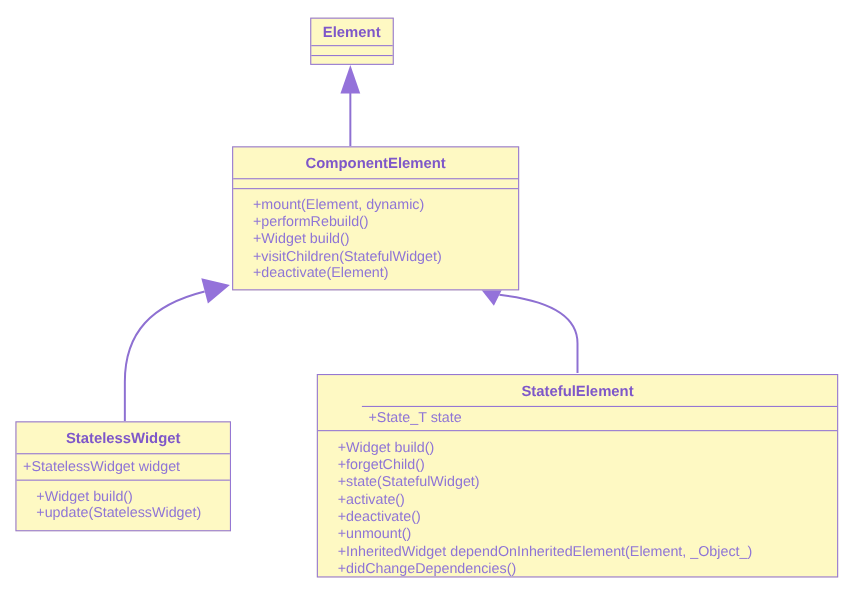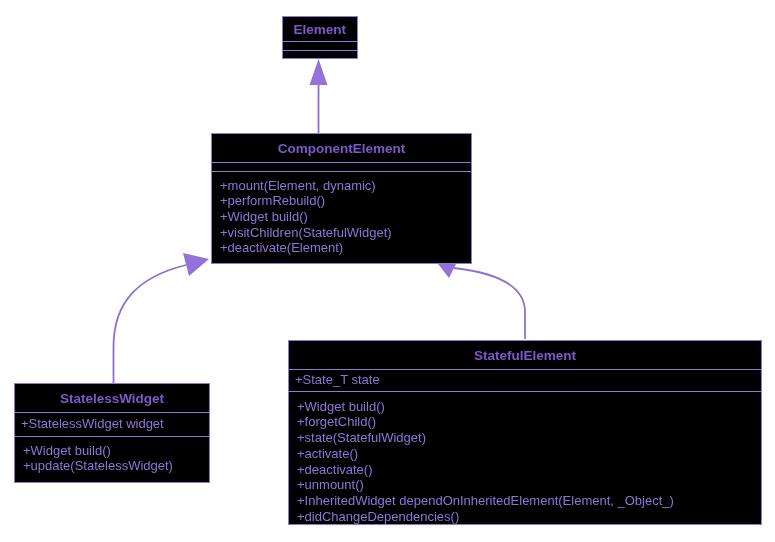--- a/index.html
+++ b/index.html
@@ -3,33 +3,33 @@
 <meta charset="utf-8">
 <style>
   html,body{margin:0;padding:0;background:#ffffff;}
   .canvas{
     position:relative;width:775px;height:542px;background:#ffffff;
     font-family:"Liberation Sans", sans-serif;overflow:hidden;
   }
   .arrow-layer{position:absolute;left:0;top:0;width:775px;height:542px;pointer-events:none;}
   .uml-class{
     position:absolute;box-sizing:border-box;display:flex;flex-direction:column;
-    background:#000000;border:1.5px solid #9577d3;color:#8f75d6;
+    background:#fef9c3;border:1.5px solid #9577d3;color:#8f75d6;
   }
   .uml-title{
     flex:0 0 auto;text-align:center;font-weight:bold;font-size:13.5px;
     color:#7e57c9;padding:7px 3px 6px 3px;white-space:nowrap;overflow:hidden;
   }
   .uml-title.small{padding:5px 2px 4px 2px;}
   .uml-compartment{border-top:1.5px solid #9577d3;box-sizing:border-box;}
   .uml-empty{flex:1 1 auto;}
   .uml-empty.thin{flex:0 0 auto;height:8.5px;}
   .uml-attrs{flex:0 0 auto;padding:3px 6px 4px 6px;}
-  .uml-attrs.tight{padding:2px 6px 3px 6px;}
-  .uml-methods{flex:1 1 auto;padding:6px 6px 4px 8px;}
+  .uml-attrs.tight{padding:2px 6px 3px 6px;margin-left:40px;}
+  .uml-methods{flex:1 1 auto;padding:6px 6px 4px 18px;}
   .member{
     font-size:13px;line-height:15.7px;white-space:nowrap;overflow:hidden;
     color:#8f75d6;
   }
 </style>
 </head>
 <body>
 
 <div class="canvas">
 

